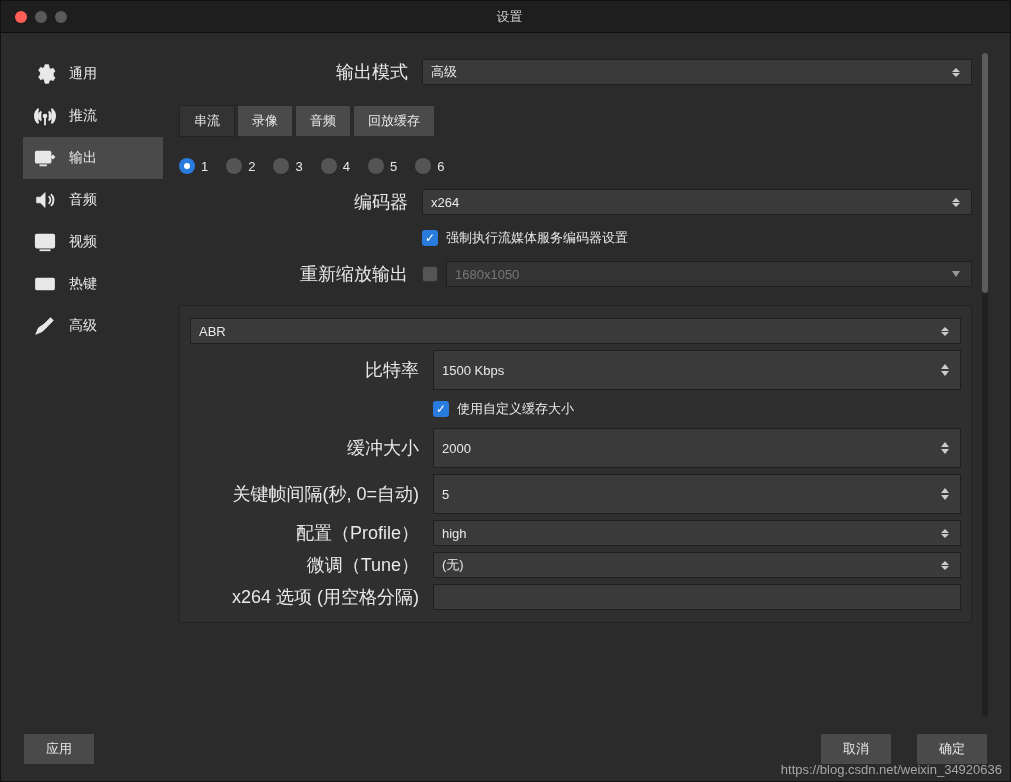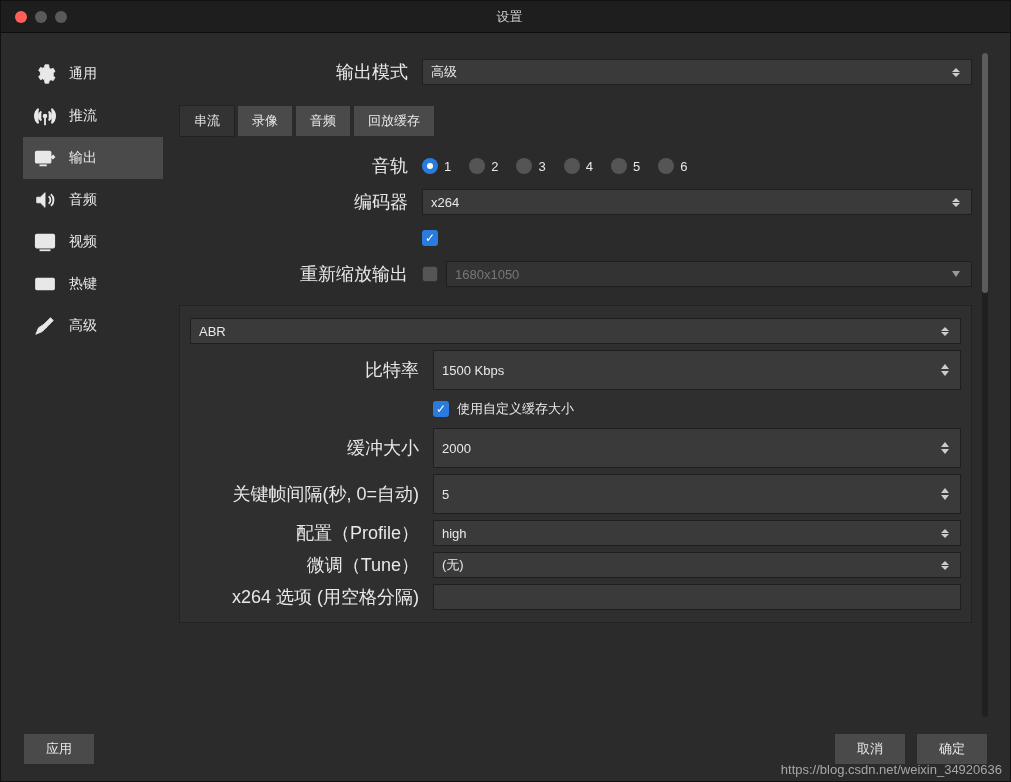--- a/index.html
+++ b/index.html
@@ -46,21 +46,21 @@
   .radio { display:flex; align-items:center; gap:6px; cursor:pointer; }
   .radio .circ { width:16px; height:16px; border-radius:50%; background:#555; display:flex; align-items:center; justify-content:center; }
   .radio.checked .circ { background:#2a7bde; }
   .radio.checked .circ::after { content:""; width:6px; height:6px; border-radius:50%; background:#fff; }
   .cb { width:16px; height:16px; border-radius:3px; display:flex; align-items:center; justify-content:center; cursor:pointer; }
   .cb.checked { background:#2a7bde; }
   .cb.checked::after { content:"✓"; color:#fff; font-size:12px; line-height:1; }
   .cb.unchecked { background:#555; border:1px solid #333; }
   .checkbox-row { flex:1; display:flex; align-items:center; gap:8px; }
   .panel { background:#2f2f2f; border:1px solid #222; padding:12px 10px; display:flex; flex-direction:column; gap:6px; }
-  .footer { height:64px; display:flex; align-items:center; padding:0 22px; gap:10px;justify-content:center; }
+  .footer { height:64px; display:flex; align-items:center; padding:0 22px; gap:24px;justify-content:center; }
   .btn { background:#4a4a4a; border:1px solid #2a2a2a; padding:6px 22px; cursor:pointer; font-size:13px; }
   .spacer { flex:1; }
   .watermark { position:absolute; bottom:4px; right:8px; color:#b4b4b4; font-size:13px; opacity:.9; pointer-events:none; }
 </style>
 </head>
 <body>
 
 <div class="window">
 
   <div class="titlebar">
@@ -162,21 +162,20 @@
         </div>
 
         <div class="tabs" style="margin-top:10px;">
           <div class="tab active">串流</div>
           <div class="tab">录像</div>
           <div class="tab">音频</div>
           <div class="tab">回放缓存</div>
         </div>
 
         <div class="row" style="margin-top:6px;">
-          <div class="label">音轨</div>
           <div class="radios">
             <div class="radio checked">
                 <span class="circ"></span>
                 <span>1</span>
               </div>
             <div class="radio">
                 <span class="circ"></span>
                 <span>2</span>
               </div>
             <div class="radio">
@@ -203,20 +202,21 @@
           <div class="select">
             <span class="val">x264</span>
             <span class="caret"></span>
           </div>
         </div>
 
         <div class="row">
           <div class="label"></div>
           <div class="checkbox-row">
             <div class="cb checked"></div>
+            <span>强制执行流媒体服务编码器设置</span>
           </div>
         </div>
 
         <div class="row">
           <div class="label">重新缩放输出</div>
           <div class="cb unchecked"></div>
           <div class="select disabled single-caret">
             <span class="val" style="color:#777">1680x1050</span>
             <span class="caret"></span>
           </div>

